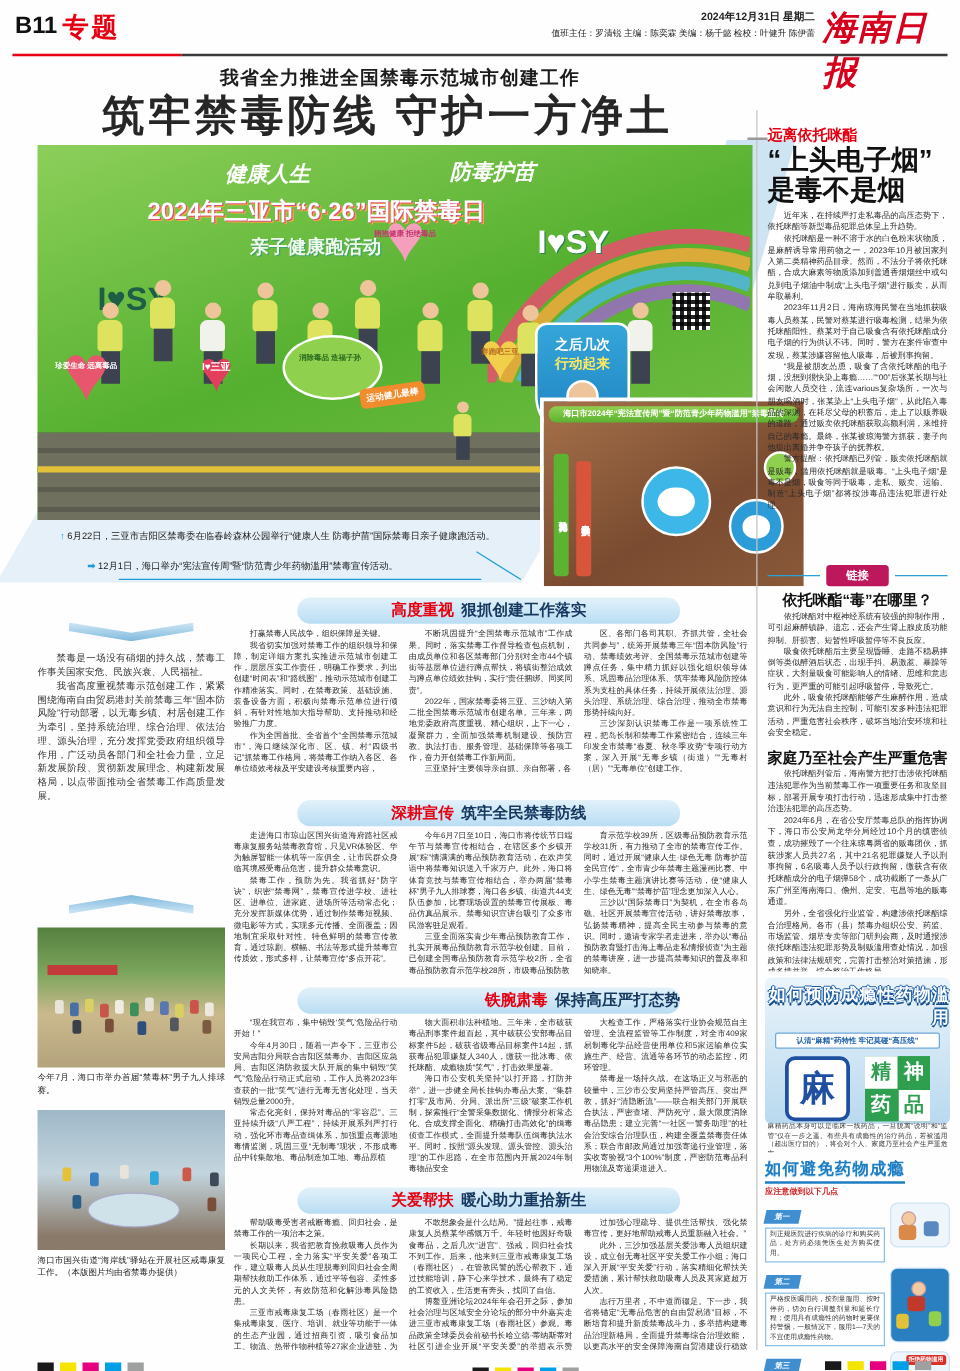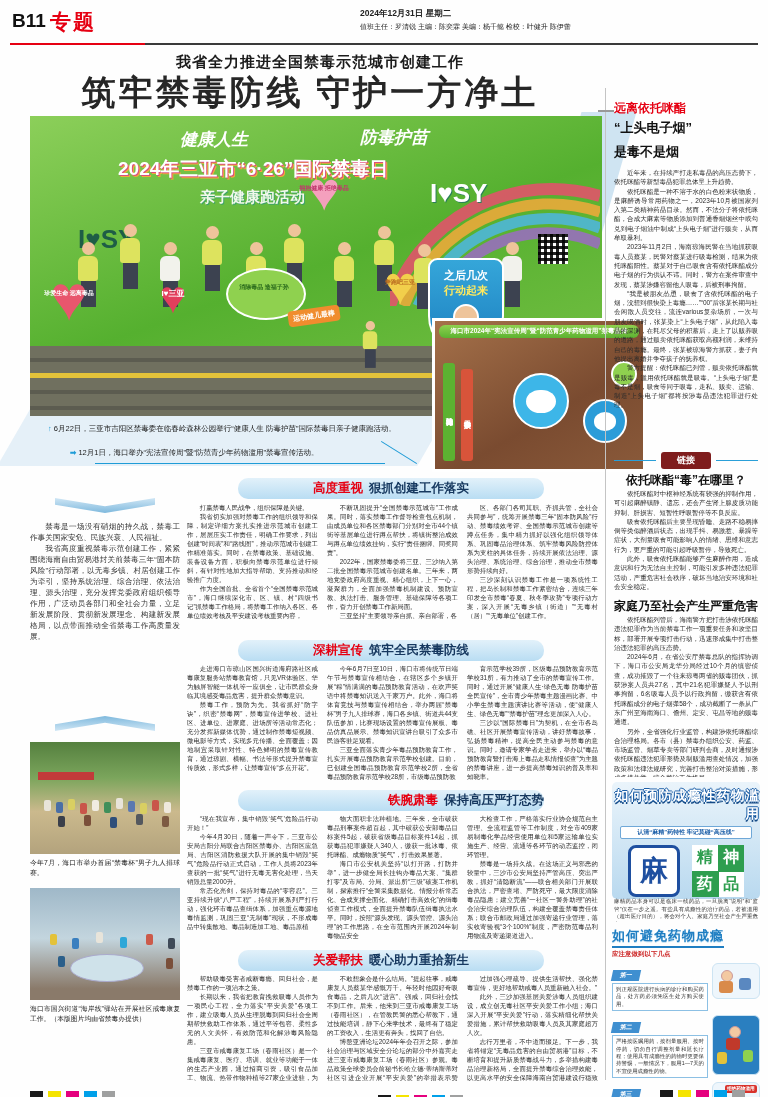--- a/index.html
+++ b/index.html
@@ -2,21 +2,21 @@
 <html><head>
 <meta charset="utf-8">
 <style>
   html,body{margin:0;padding:0;background:#e8e8e8;}
   .page{position:relative;width:768px;height:1097px;background:#fefefe;overflow:hidden;
         font-family:"Liberation Sans",sans-serif;color:#2a2a2a;}
   .abs{position:absolute;}
   
   .pageno{font-size:19px;font-weight:bold;color:#111;}
   .seclabel{font-size:21px;font-weight:900;color:#e60012;letter-spacing:2px;}
-  .pubinfo{color:#222;}
+  .pubinfo{text-align:right;color:#222;}
   .pubinfo .d1{font-size:8.5px;font-weight:bold;}
   .pubinfo .d2{font-size:7px;margin-top:2px;}
   .masthead{font-family:"DejaVu Serif",serif;font-style:italic;font-weight:900;
             font-size:27px;color:#d6001c;letter-spacing:1px;}
   .rule-red{background:#e60012;height:2px;}
   .rule-dark{background:#3a3a3a;height:2px;}
   
   .kicker{font-size:15px;font-weight:bold;text-align:center;color:#1c1c1c;letter-spacing:1px;}
   .bigtitle{font-size:34px;font-weight:900;text-align:center;color:#262626;letter-spacing:3px;}
   
@@ -64,25 +64,25 @@
   .pill{background:linear-gradient(#e2f1fa,#b9ddf3);border-radius:10px;text-align:center;
         font-size:12.5px;font-weight:900;padding:2px 0;}
   .pill .r{color:#e60012;}
   .pill .b{color:#16385f;margin-left:6px;}
   .cols{display:flex;gap:9px;overflow:hidden;}
   .col{flex:1;overflow:hidden;}
   .bt{font-size:6.4px;line-height:9px;text-align:justify;color:#2b2b2b;}
   
   .vdiv{background:#c4c4c4;width:1px;}
   .sb-kicker{font-size:12px;font-weight:900;color:#e60012;}
-  .sb-title{font-size:13px;font-weight:900;color:#111;line-height:24px;}
+  .sb-title{font-size:22px;font-weight:900;color:#111;line-height:24px;}
   .sb{font-size:6.5px;line-height:9.3px;text-align:justify;color:#2b2b2b;}
   .linkwrap{display:flex;align-items:center;gap:5px;}
   .linkwrap:before,.linkwrap:after{content:"";flex:1;height:1px;background:#2a9fd8;}
-  .linkpill{background:#7f1d1d;color:#fff;font-size:9px;font-weight:bold;border-radius:3px;padding:2px 16px;}
+  .linkpill{background:#be185d;color:#fff;font-size:9px;font-weight:bold;border-radius:3px;padding:2px 16px;}
   .subhead{font-size:12px;font-weight:900;text-align:center;color:#111;}
   
   .ad1{background:linear-gradient(#eaf4fb,#b9d9ef);border-radius:5px;overflow:hidden;}
   .ad1 .t{font-size:13.5px;font-weight:900;color:#fff;text-align:right;letter-spacing:1px;
      text-shadow:-1px 0 #1c5fa8,1px 0 #1c5fa8,0 -1px #1c5fa8,0 2px #144a86;}
   .ribbon{margin:3px auto 0;width:88%;background:#fff;border:1px solid #6fa8d8;border-radius:2px;
      font-size:6px;color:#1c5fa8;font-weight:bold;text-align:center;padding:1px 0;}
   .mabox{width:46px;height:46px;background:#fff;border:3px solid #1e4fa0;border-radius:8px;
      display:flex;align-items:center;justify-content:center;font-size:28px;font-weight:900;color:#1e4fa0;}
   .jgrid{width:52px;height:52px;display:grid;grid-template-columns:1fr 1fr;grid-template-rows:1fr 1fr;gap:1px;background:#2e9e4f;}
@@ -111,20 +111,21 @@
 <body>
 
 <div class="page">
 
   <div class="abs pageno" style="left:12px;top:10px;">B11</div>
   <div class="abs seclabel" style="left:50px;top:8px;">专题</div>
   <div class="abs pubinfo" style="left:360px;top:8px;width:292px;">
     <div class="d1">2024年12月31日 星期二</div>
     <div class="d2">值班主任：罗清锐 主编：陈奕霖 美编：杨千懿 检校：叶健升 陈伊蕾</div>
   </div>
+  <div class="abs masthead" style="left:658px;top:4px;">海南日报</div>
   <div class="abs rule-red" style="left:10px;top:43px;width:135px;"></div>
   <div class="abs rule-dark" style="left:145px;top:43px;width:613px;"></div>
 
   <div class="abs bigtitle" style="left:20px;top:70px;width:580px;">筑牢禁毒防线 守护一方净土</div>
   <div class="abs kicker" style="left:60px;top:53px;width:520px;">我省全力推进全国禁毒示范城市创建工作</div>
 
   <div class="abs deco" style="left:560px;top:112px;width:55px;height:150px;transform:skewX(-16deg);"></div>
   <div class="abs deco" style="left:14px;top:408px;width:420px;height:58px;transform:skewX(-30deg);opacity:.55;"></div>
 
   <div class="abs photo" style="left:30px;top:116px;width:572px;height:300px;">

